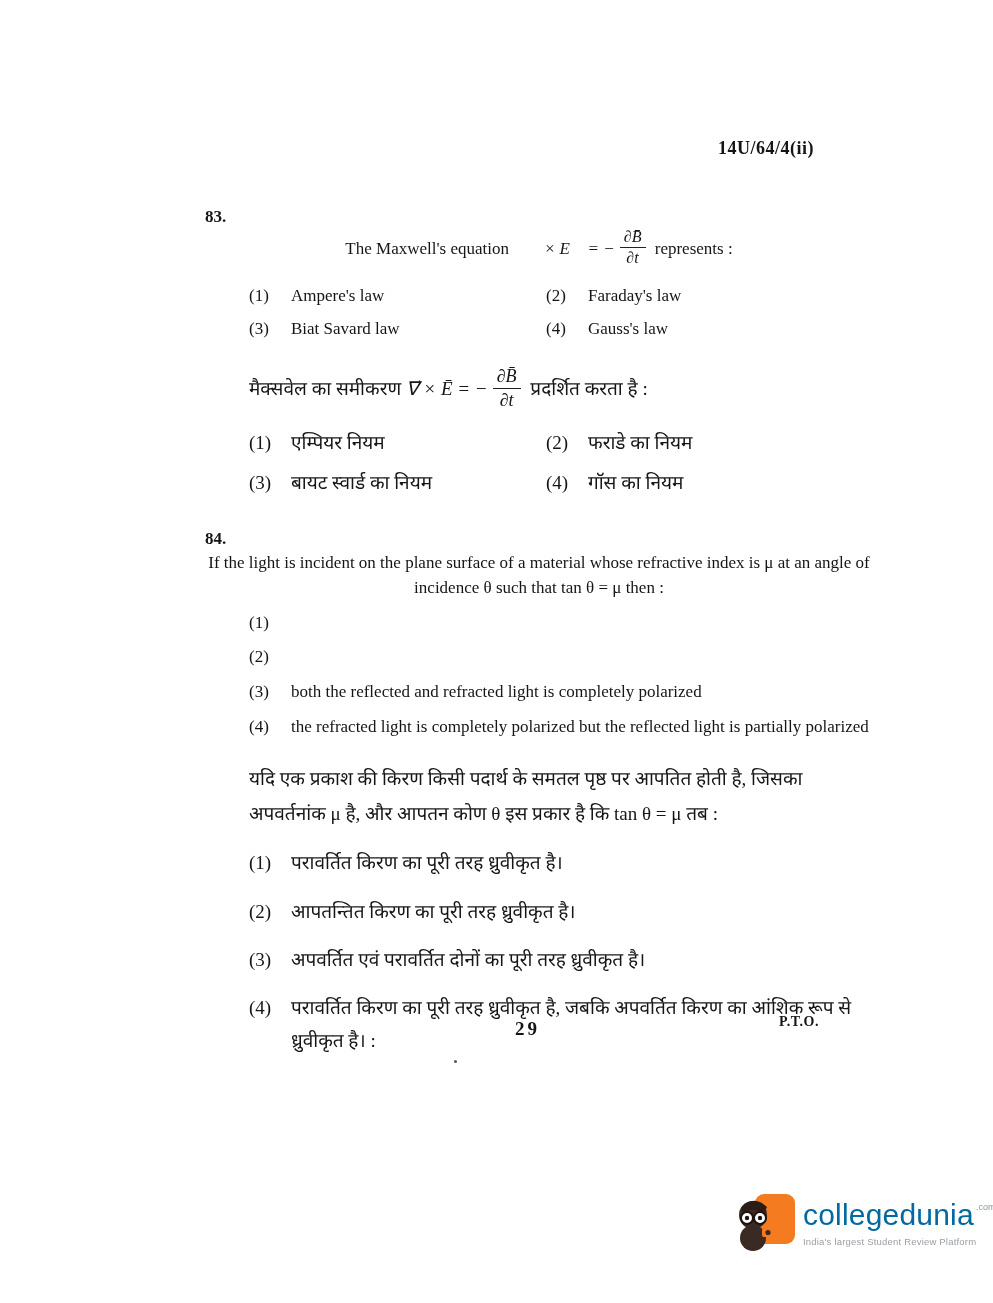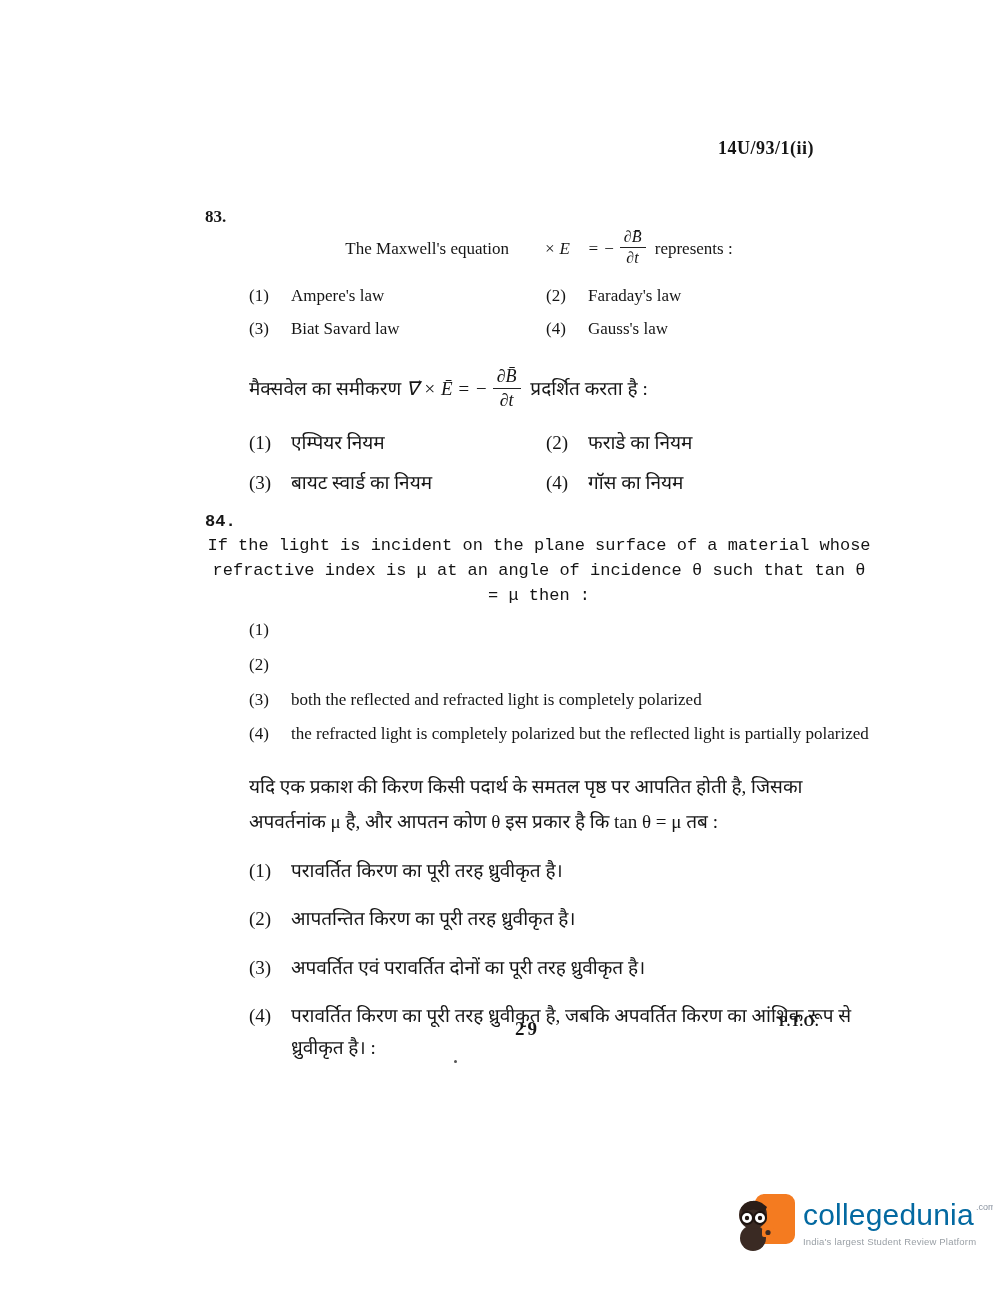--- a/index.html
+++ b/index.html
@@ -57,21 +57,21 @@
   .opt .onum { width: 42px; flex-shrink: 0; }
   .hi { font-size: 19px; }
   .hi-eqline { margin-left: 44px; margin-top: 26px; }
   .hi-optgrid {
     margin-left: 44px;
     margin-top: 16px;
     display: grid;
     grid-template-columns: 297px 1fr;
     row-gap: 13px;
   }
-  .q84 { margin-top: 13px; font-family: Liberation Mono, monospace; }
+  .q84 { margin-top: 30px; }
   .en-optlist { margin-left: 44px; margin-top: 10px; }
   .en-optlist .opt { margin-top: 10px; }
   .hi-para {
     margin-left: 44px;
     margin-top: 22px;
     line-height: 1.85;
     width: 600px;
   }
   .hi-optlist { margin-left: 44px; margin-top: 14px; width: 606px; }
   .hi-optlist .opt { margin-top: 16px; line-height: 1.7; }
@@ -137,21 +137,21 @@
     font-size: 9.5px;
     color: #9aa0a6;
     letter-spacing: 0.2px;
   }
 </style>
 </head>
 <body>
 
 <div class="page">
 
-  <div class="header-code">14U/93/1(ii)</div>
+  <div class="header-code">14U/64/4(ii)</div>
 
   <div class="content">
 
     <div class="qrow">
       <div class="qnum">83.</div>
       <div class="qtext">
         <span>The Maxwell's equation</span>
         <span class="eq">∇⃗ × E⃗ = −</span><span class="frac">
             <span class="num">∂B̄</span>
             <span class="den">∂t</span>

